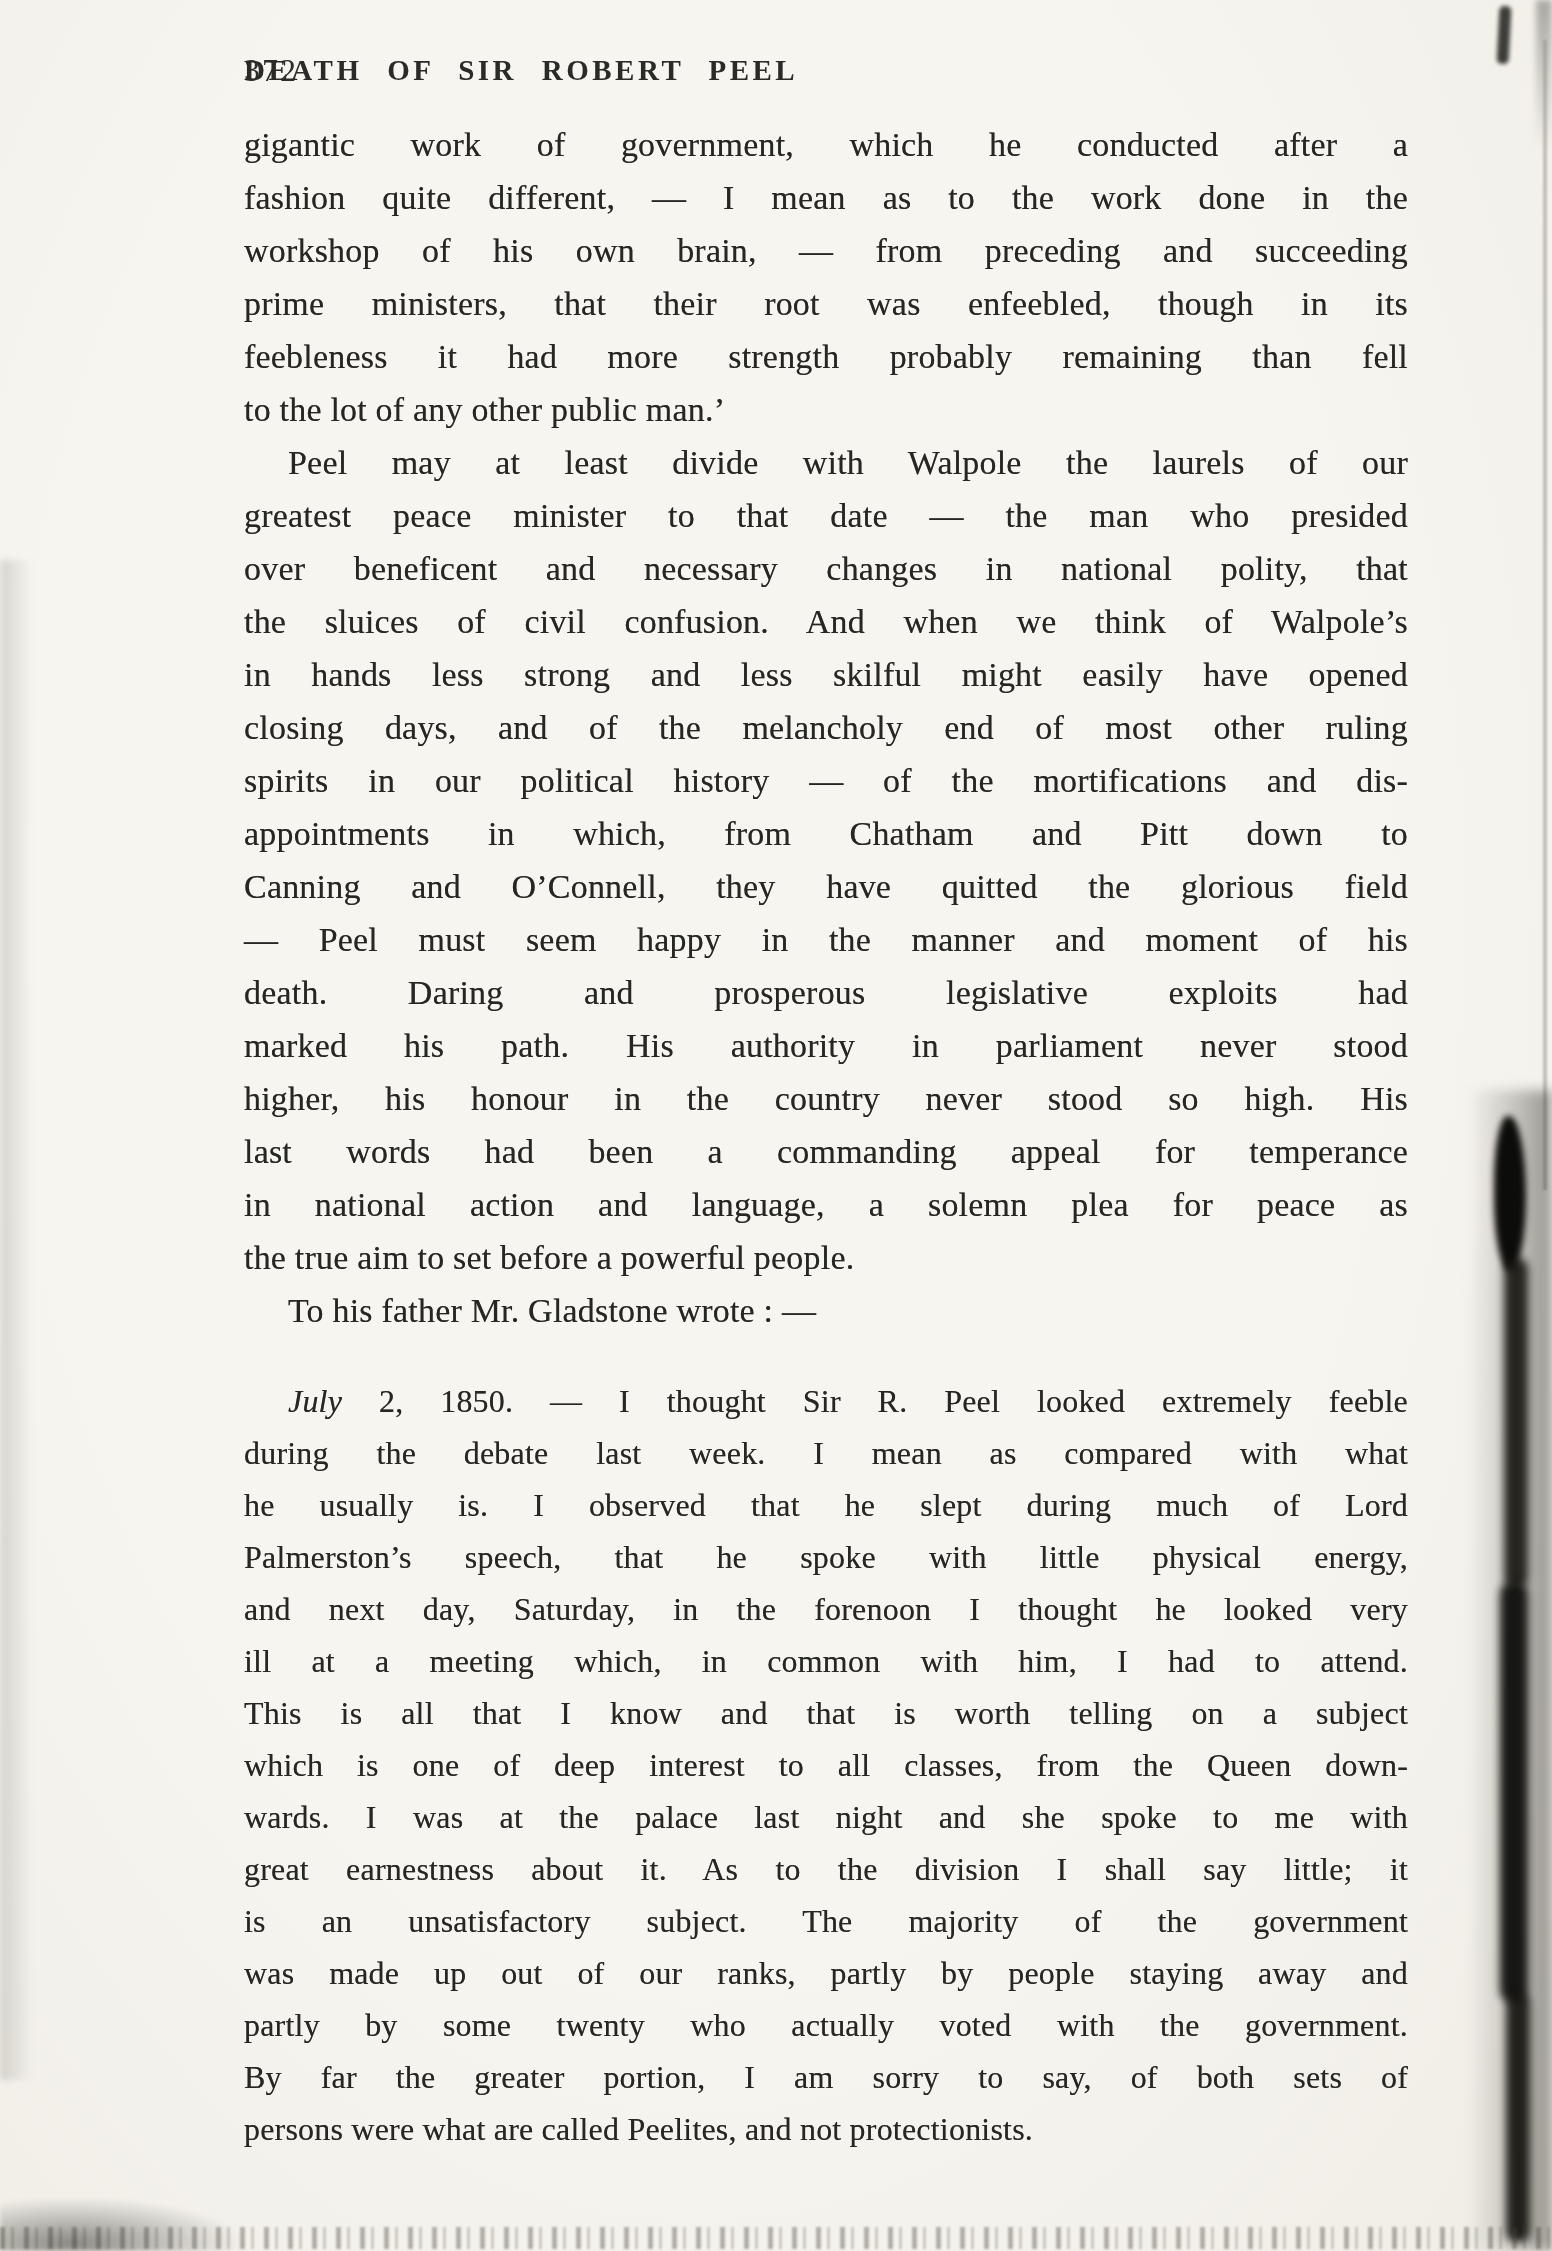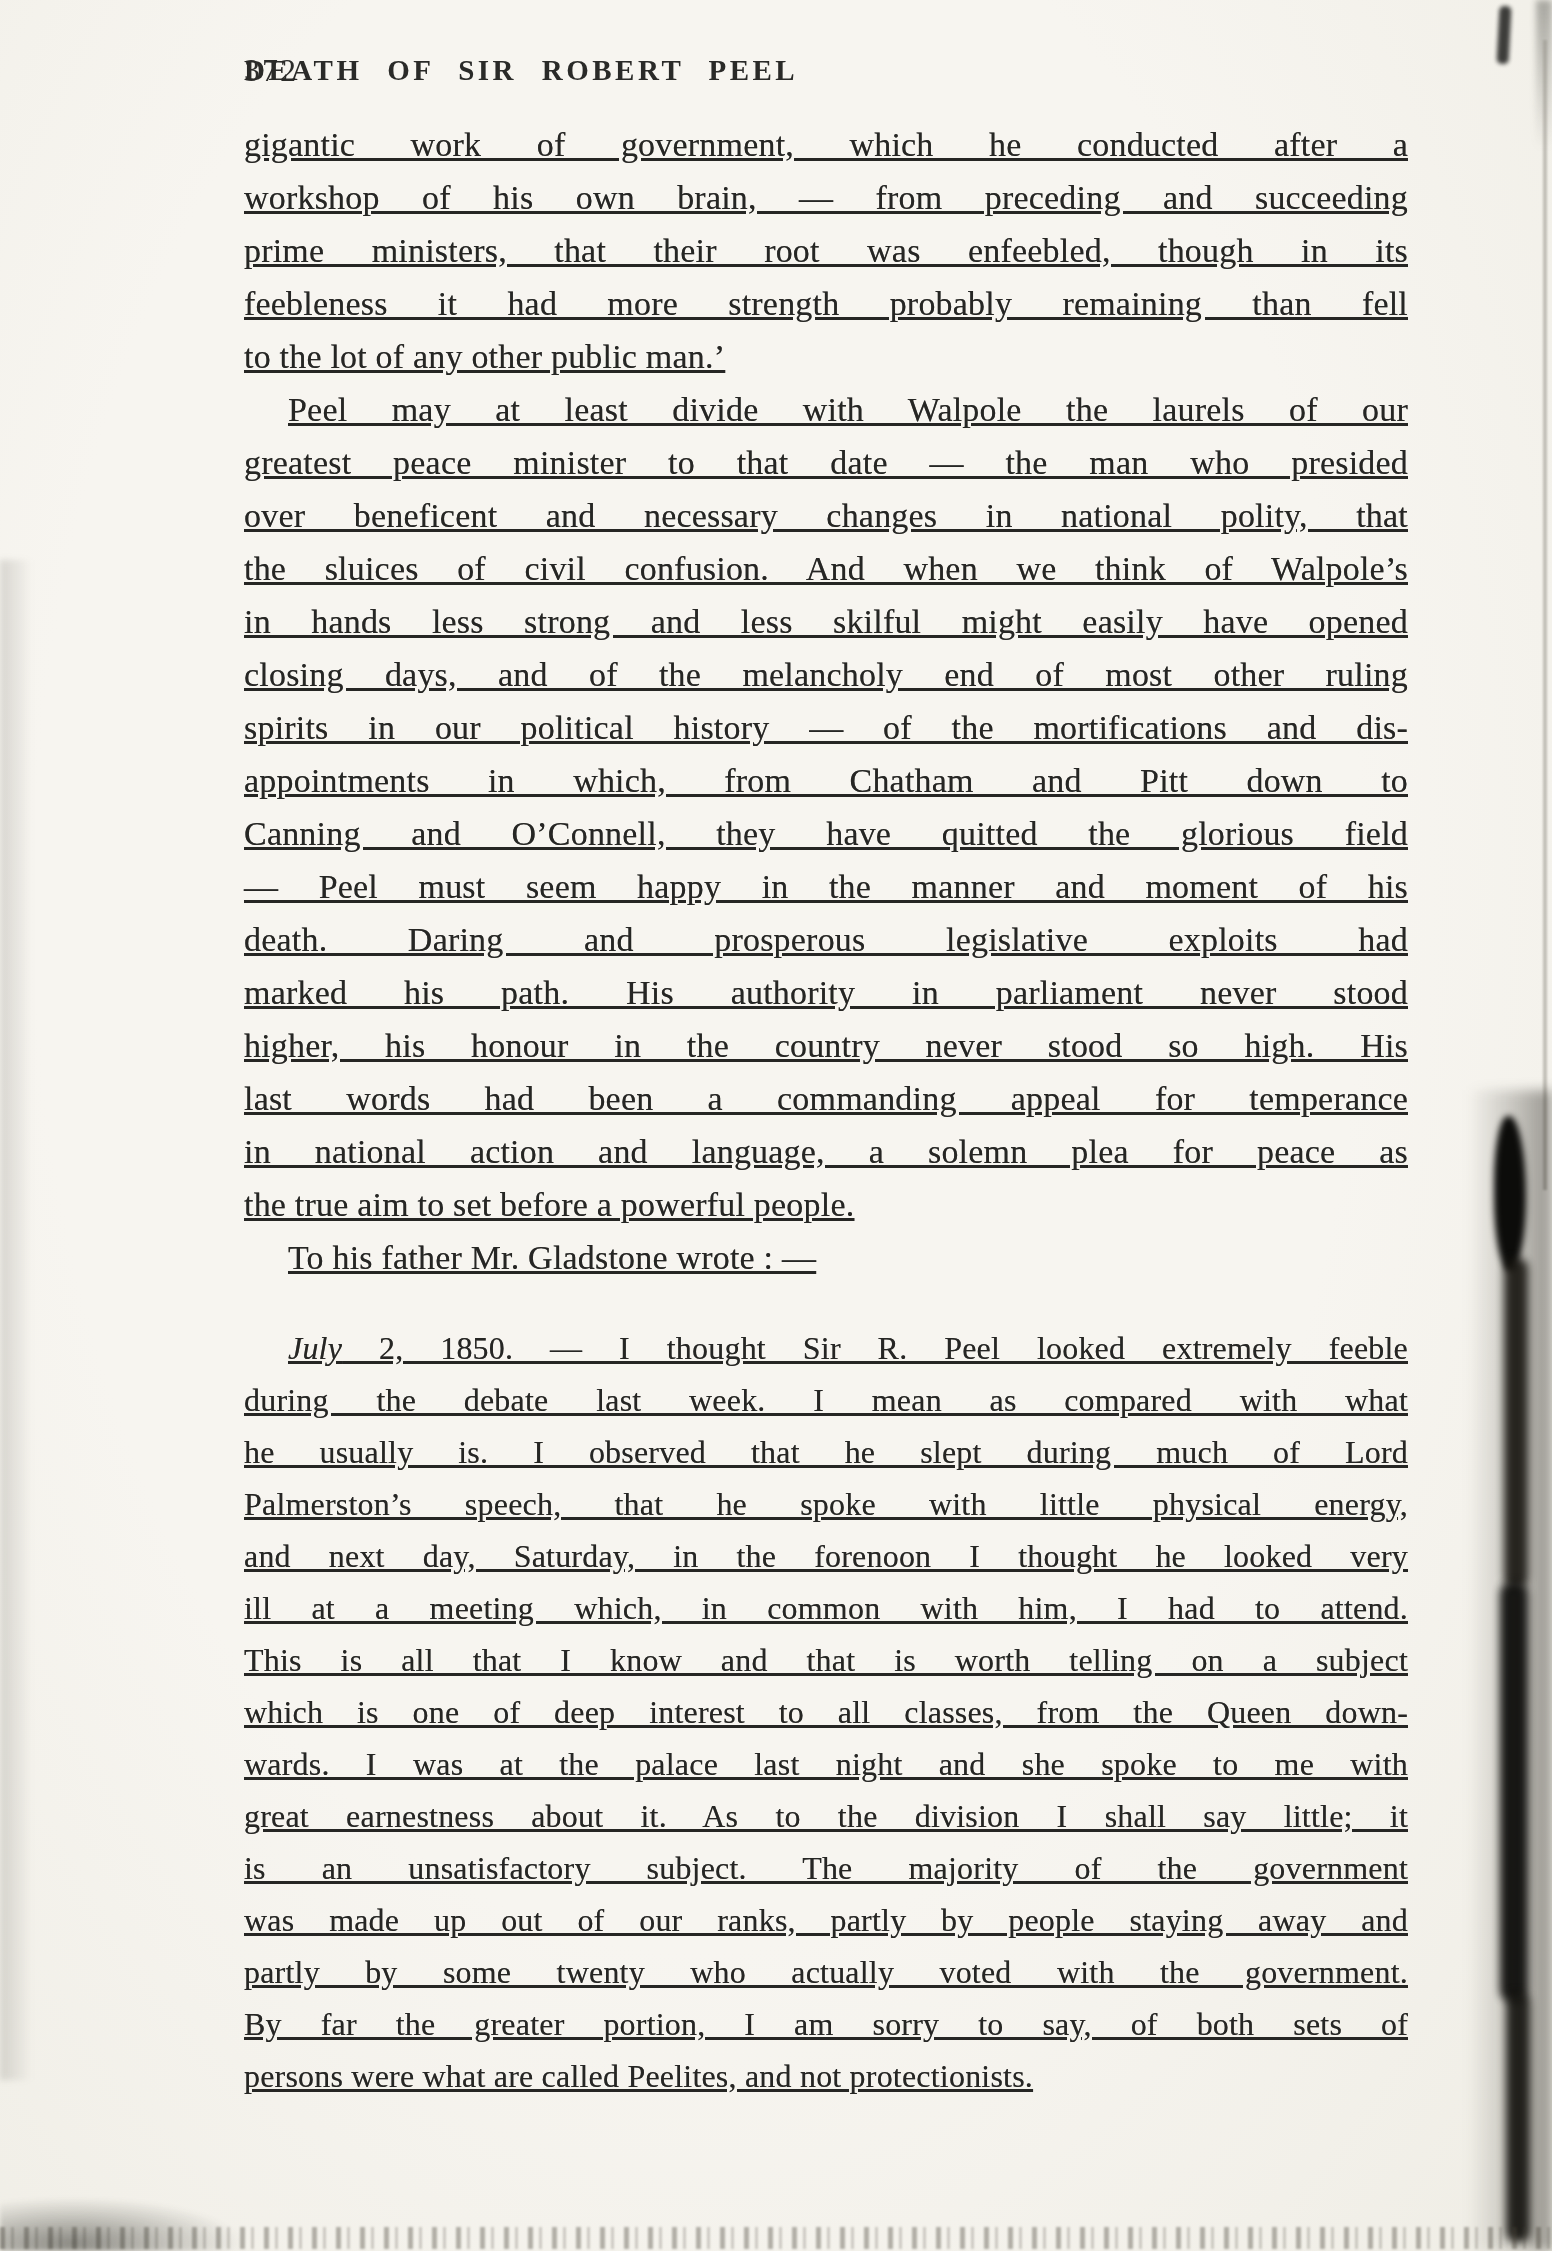--- a/index.html
+++ b/index.html
@@ -44,21 +44,20 @@
   .para { margin: 0; }
   .para.main { font-size: 34px; line-height: 53px; }
   .para.letter { font-size: 32px; line-height: 52px; margin-top: 38px; }
   .line {
     text-align: justify;
     text-align-last: justify;
     text-justify: inter-word;
     white-space: normal;
     letter-spacing: 0.2px;
     text-shadow: 0 0 0.6px rgba(20,20,18,0.55);
-    text-decoration: underline;
   }
   .line.last { text-align-last: left; }
   .para.indent .line:first-child { text-indent: 44px; }
   .it { font-style: italic; }
   
   .art { position: absolute; pointer-events: none; }
   .art-corner-shadow {
     right: 0; top: 0; width: 16px; height: 150px;
     background: linear-gradient(180deg, rgba(80,80,74,.45), rgba(80,80,74,0));
     filter: blur(3px);
@@ -118,20 +117,21 @@
 
   <div class="running-head">
     <div class="page-number">372</div>
     <div class="head-title">DEATH OF SIR ROBERT PEEL</div>
   </div>
 
 
   <div class="text-block">
       <div class="para main">
         <div class="line">gigantic work of government, which he conducted after a</div>
+        <div class="line">fashion quite different, — I mean as to the work done in the</div>
         <div class="line">workshop of his own brain, — from preceding and succeeding</div>
         <div class="line">prime ministers, that their root was enfeebled, though in its</div>
         <div class="line">feebleness it had more strength probably remaining than fell</div>
         <div class="line last">to the lot of any other public man.’</div>
       </div>
       <div class="para main indent">
         <div class="line">Peel may at least divide with Walpole the laurels of our</div>
         <div class="line">greatest peace minister to that date — the man who presided</div>
         <div class="line">over beneficent and necessary changes in national polity, that</div>
         <div class="line">the sluices of civil confusion.  And when we think of Walpole’s</div>

